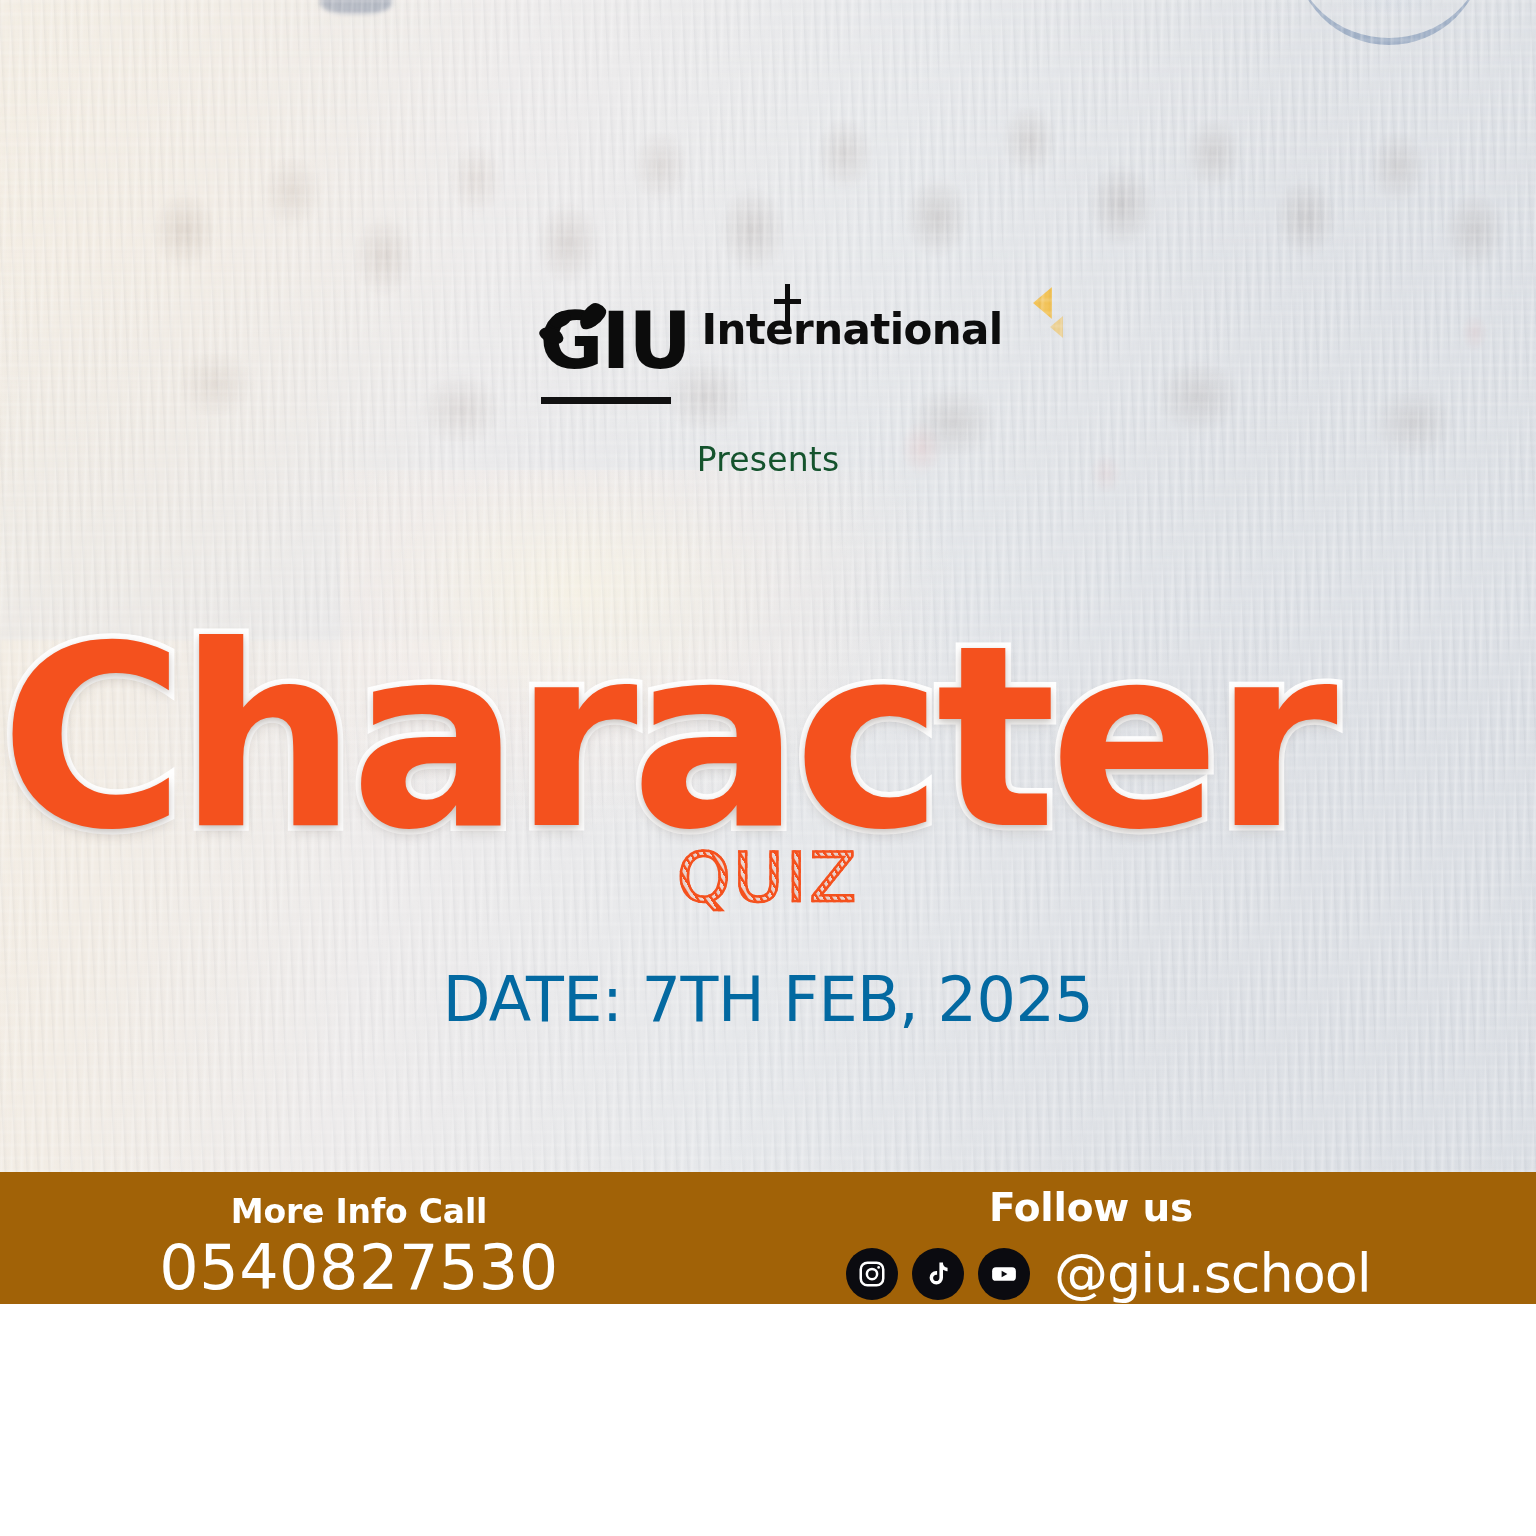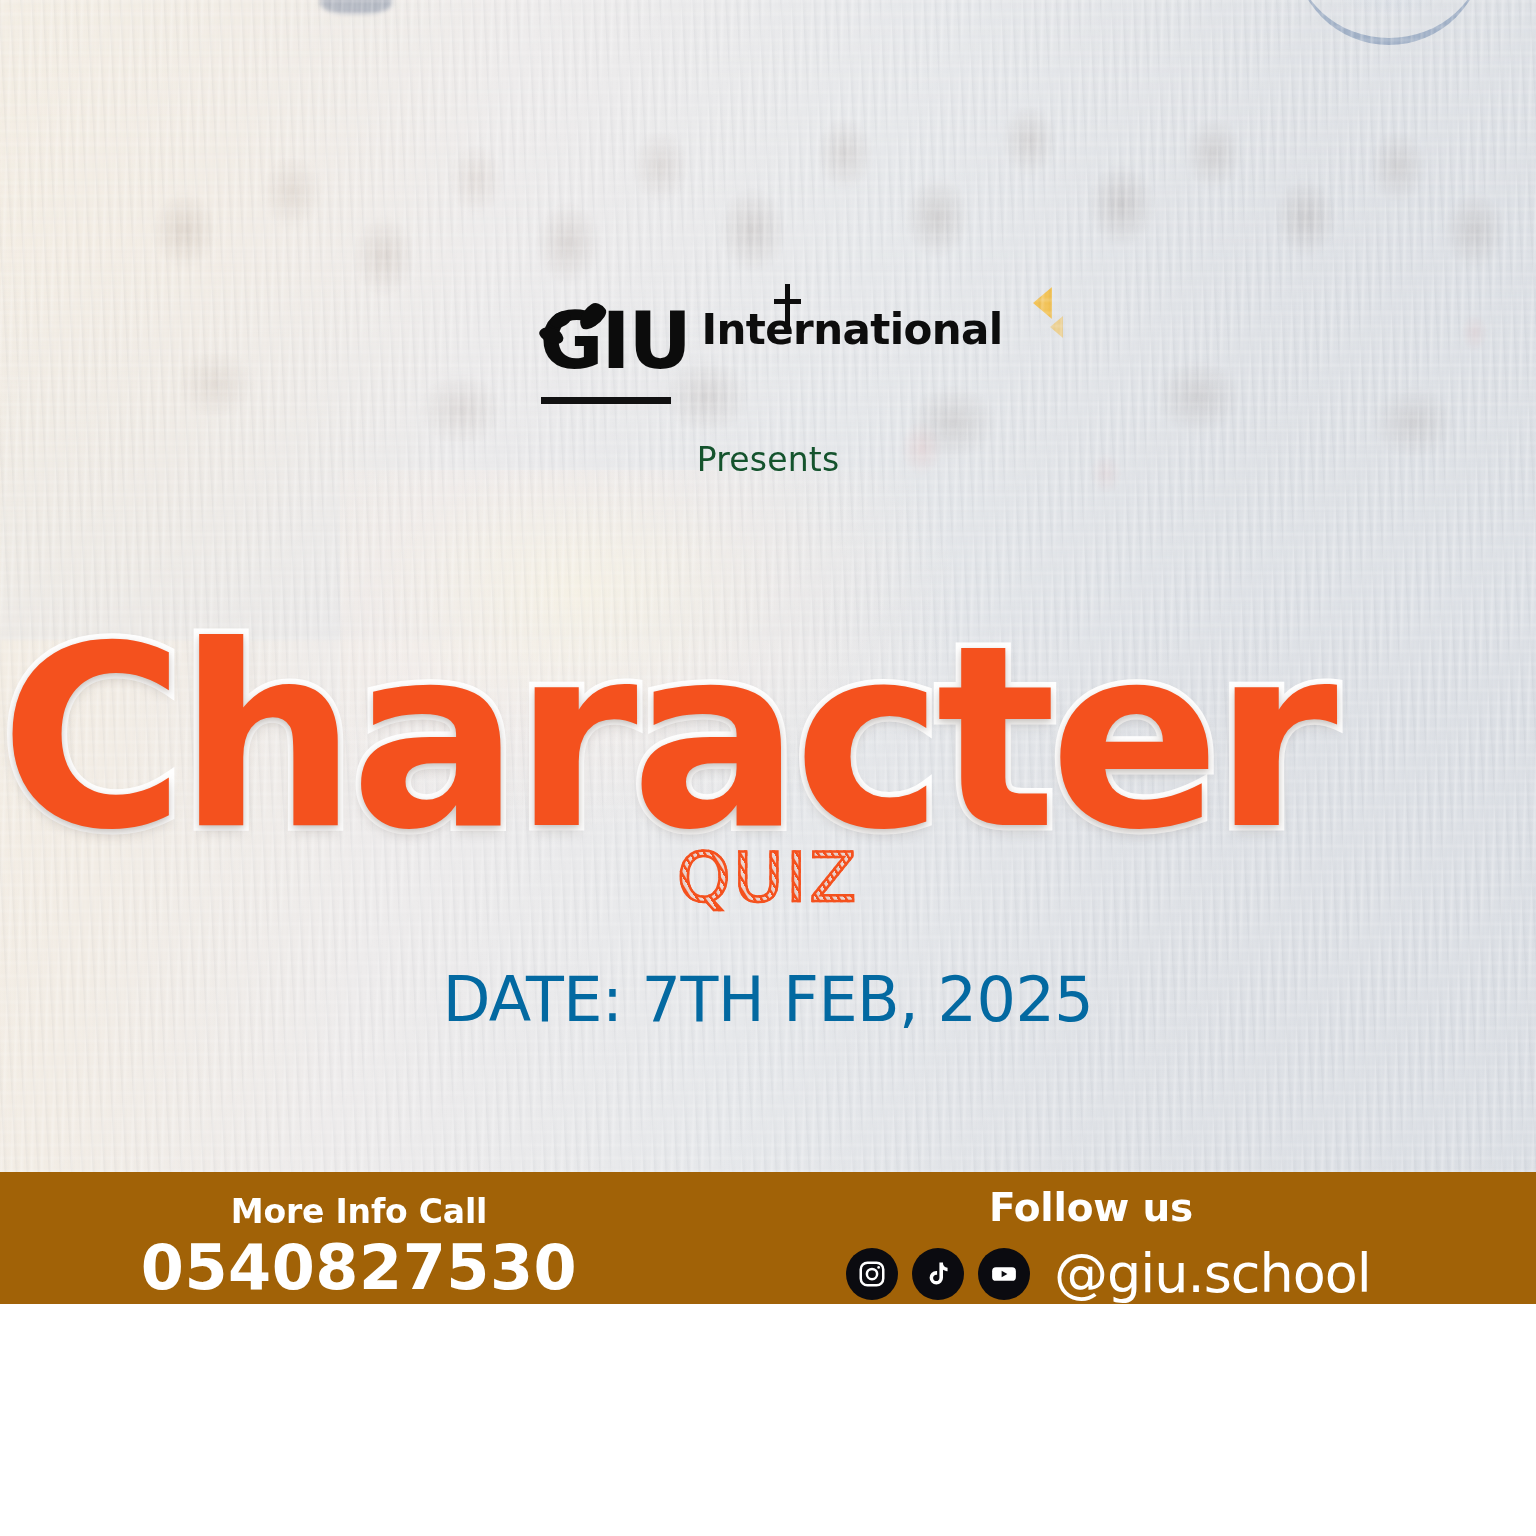--- a/index.html
+++ b/index.html
@@ -415,21 +415,21 @@
     font-family: "DejaVu Sans", sans-serif;
     font-size: 33px;
     font-weight: 700;
     color: #ffffff;
     letter-spacing: -.2px;
     line-height: 40px;
   }
   .phone {
     font-family: "DejaVu Sans", sans-serif;
     font-size: 62px;
-    font-weight: 700;
+    font-weight: 400;
     color: #ffffff;
     letter-spacing: .5px;
     line-height: 72px;
   }
   .follow-label {
     font-family: "DejaVu Sans", sans-serif;
     font-size: 39px;
     font-weight: 700;
     color: #ffffff;
     letter-spacing: -.2px;

